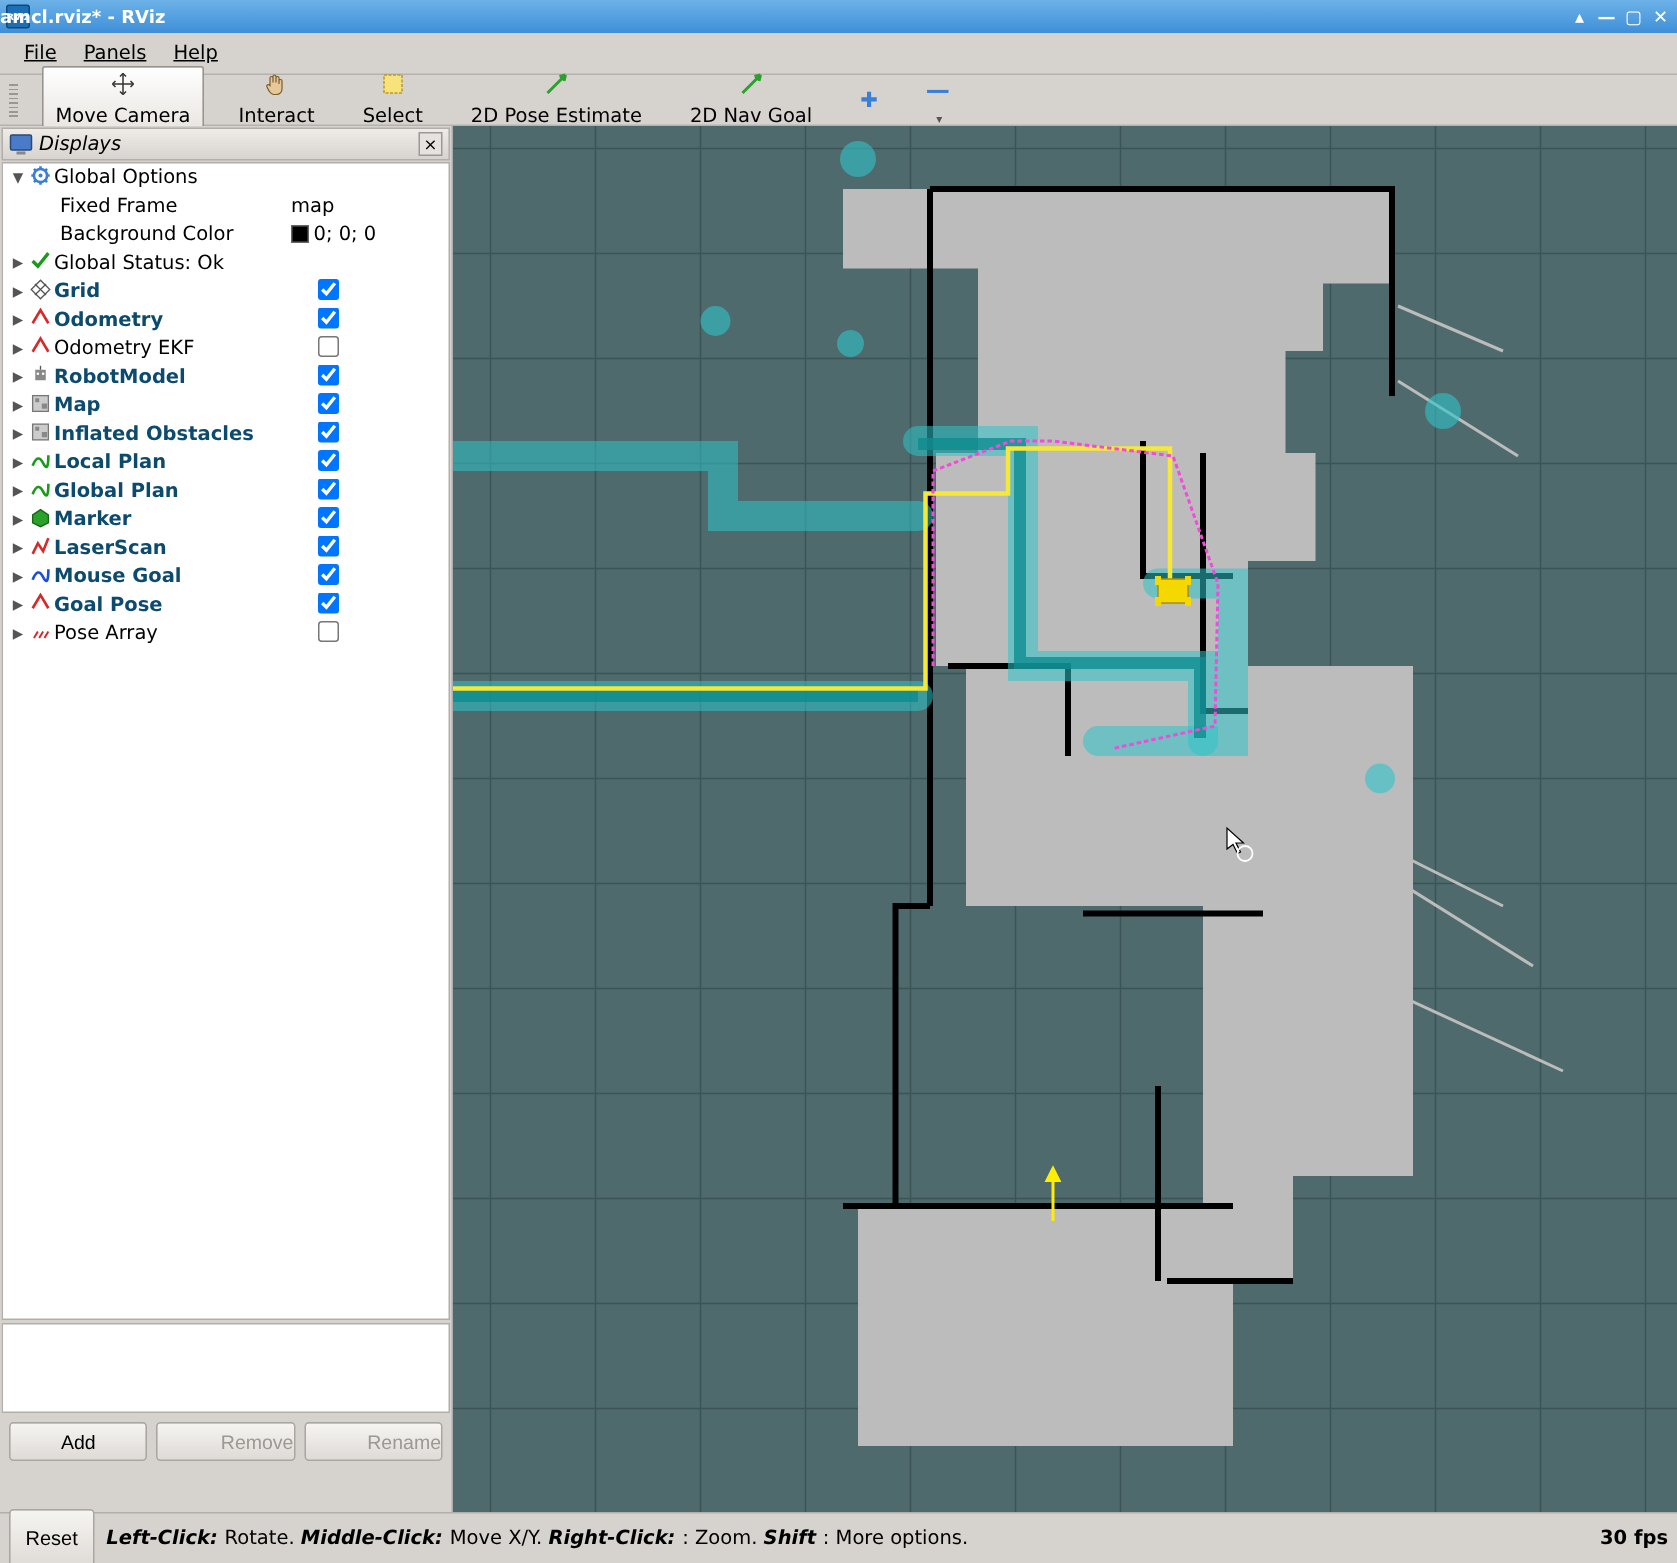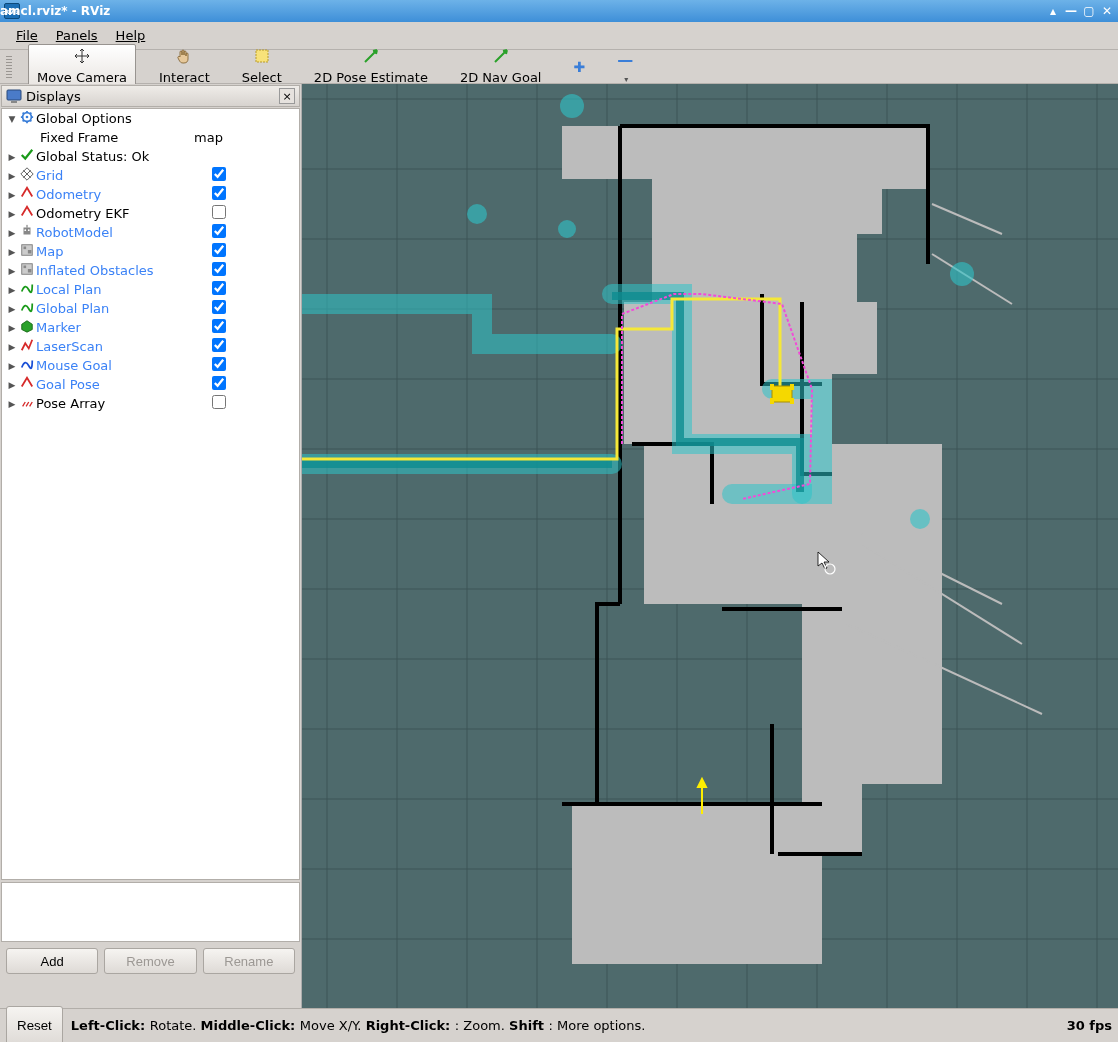--- a/index.html
+++ b/index.html
@@ -24,51 +24,51 @@
   .toolbar .tbbtn.active { background:linear-gradient(#fff,#e8e4e0); border-color:#989490;}
   .toolbar .plus { color:#3a7ed8; font-weight:bold; font-size:14px;}
   .toolbar .minus{ color:#3a7ed8; font-weight:bold; font-size:16px;}
   .toolbar .tiny-tri{font-size:8px;color:#555;margin-left:2px;}
 
   
   .content { position:absolute; top:84px; bottom:34px; left:0; right:0; display:flex;}
 
   
   .panel { width:302px; background:#d6d2ce; border-right:1px solid #adadad; display:flex; flex-direction:column;}
-  .panel-header { height:22px; background:linear-gradient(#efece8,#d7d3cf); border:1px solid #b2aea9; display:flex; align-items:center; padding:0 4px; gap:4px; margin:1px;}
+  .panel-header { height:22px; background:linear-gradient(#efece8,#d7d3cf); border:1px solid #b2aea9; display:flex; align-items:center; padding:0 4px; gap:4px; margin:1px;font-style:italic;}
   .panel-header .x { margin-left:auto; width:16px;height:16px;border:1px solid #999; background:#e6e2de; display:flex;align-items:center;justify-content:center;font-size:11px;cursor:pointer;}
   .tree { flex:0 0 auto; background:#fff; border:1px solid #b2aea9; margin:0 1px; height:772px; overflow:auto;}
   .tree-row { display:flex; align-items:center; min-height:19px; font-size:13px; padding-left:4px;}
   .tree-row .arrow { width:12px; text-align:center; color:#555; font-size:9px; cursor:pointer;}
   .tree-row .arrow.none { visibility:hidden;}
   .tree-row .icon { width:18px; text-align:center; font-size:12px;}
   .tree-row .label { flex:0 0 172px; }
   .tree-row.child .label { padding-left:22px; flex:0 0 172px;}
-  .tree-row .label.link { color:#3b82f6; font-weight:normal;}
+  .tree-row .label.link { color:#0c4a6e; font-weight:bold;}
   .tree-row .value { flex:1; padding-left:4px;}
   .tree-row .cb { }
   .tree-row input[type=checkbox]{ width:14px;height:14px;}
   .color-swatch{display:inline-block;width:12px;height:12px;background:#000;border:1px solid #666;vertical-align:middle;margin-right:3px;}
 
   .prop-area { flex:0 0 60px; background:#fff; border:1px solid #b2aea9; margin:2px 1px 4px 1px;}
   .panel-buttons{ display:flex; gap:6px; padding:2px 6px 4px 6px;}
   .panel-buttons button{ flex:1; height:26px; background:linear-gradient(#f6f4f1,#dedad6); border:1px solid #aaa6a1; border-radius:3px; font-size:13px; cursor:pointer;}
-  .panel-buttons button:disabled{ color:#9c9894; cursor:default;}
+  .panel-buttons button:disabled{ color:#9c9894; cursor:default;text-align:right;}
 
   
   .viewport { flex:1; position:relative; background:#4e6a6c; overflow:hidden;}
   .viewport svg { position:absolute; top:0; left:0;}
   .splitter-tab{ position:absolute; top:50%; transform:translateY(-50%); width:10px;height:34px;background:#d6d2ce;border:1px solid #9f9b97;display:flex;align-items:center;justify-content:center;font-size:9px;color:#555;cursor:pointer;}
   .splitter-left{left:-1px;}
   .splitter-right{right:-1px;}
 
   
   .statusbar{ position:absolute; left:0;right:0;bottom:0; height:34px; background:#d6d2ce; border-top:1px solid #b2aea9; display:flex; align-items:center; padding:0 6px; gap:8px; font-size:13px;}
   .statusbar button{ height:40px; padding:0 10px; background:linear-gradient(#f6f4f1,#dedad6); border:1px solid #aaa6a1; border-radius:3px; cursor:pointer;}
-  .statusbar .hints b{ font-weight:bold;}
+  .statusbar .hints b{ font-weight:bold;font-style:italic;}
   .statusbar .fps{ margin-left:auto;font-weight:bold;}
 
   
   .ico-svg{width:16px;height:16px;display:inline-block;vertical-align:middle;}
 </style>
 </head>
 <body>
 
 <div class="titlebar">
   <span class="appicon" style="font-size:6px;overflow:hidden">RViz</span>
@@ -153,20 +153,25 @@
               <g stroke="#3a7ed8" stroke-width="2">
                 <path d="M8 1v2M8 13v2M1 8h2M13 8h2M3 3l1.5 1.5M11.5 11.5L13 13M13 3l-1.5 1.5M4.5 11.5L3 13"></path>
               </g>
             </svg></span>
         <span class="label">Global Options</span>
       </div>
       <div class="tree-row child">
         <span class="arrow none">▶</span>
         <span class="label">Fixed Frame</span>
         <span class="value">map</span>
+      </div>
+      <div class="tree-row child">
+        <span class="arrow none">▶</span>
+        <span class="label">Background Color</span>
+        <span class="value"><span class="color-swatch"></span><span>0; 0; 0</span></span>
       </div>
 
       <div class="tree-row">
           <span class="arrow">▶</span>
           <span class="icon"><svg width="14" height="14" viewBox="0 0 16 16">
               <path d="M2 8l4 4 8-10" stroke="#1a9a1a" stroke-width="2.5" fill="none"></path>
             </svg></span>
           <span class="label">Global Status: Ok</span>
           <span class="value cb"></span>
         </div>

